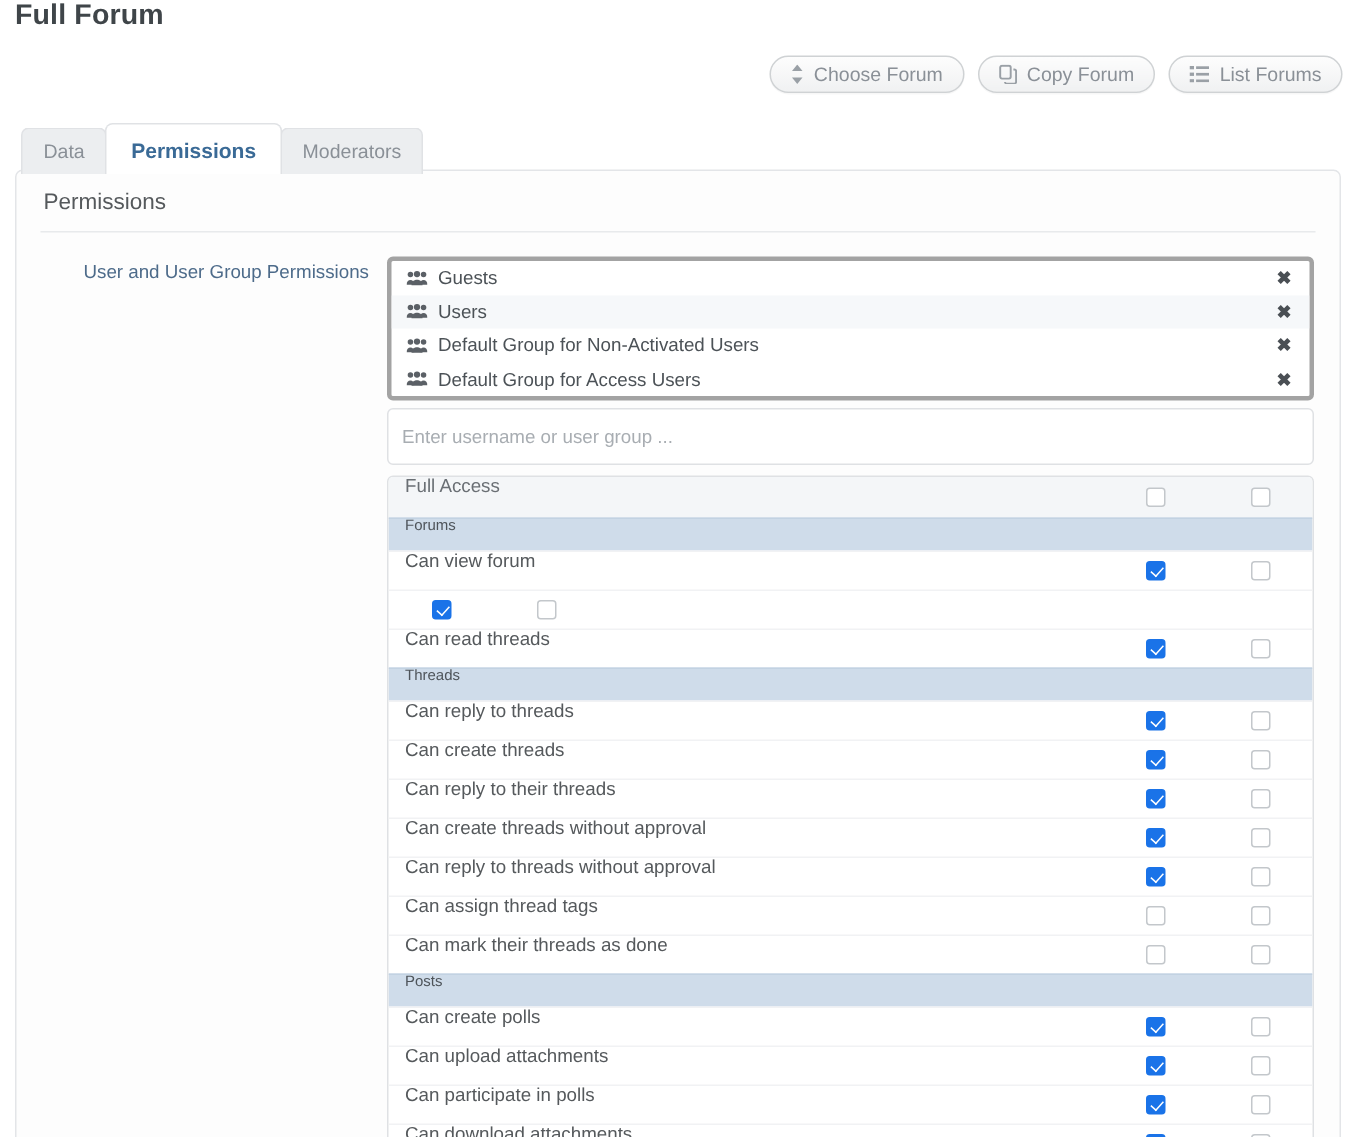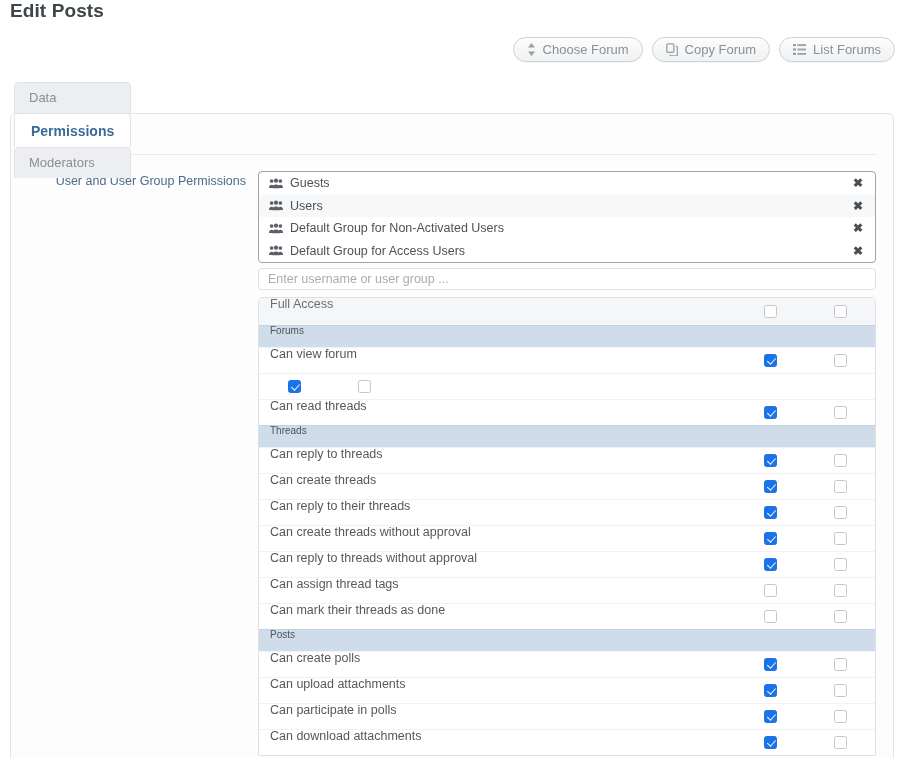--- a/index.html
+++ b/index.html
@@ -33,21 +33,21 @@
     color: #8a9097; font-size: 13px;
     cursor: pointer; white-space: nowrap;
     box-shadow: 0 1px 0 rgba(0,0,0,.03);
   }
   .btn .ic { display:inline-flex; align-items:center; color:#9aa0a6; }
   .btn .lbl { line-height: 1; }
 
   
   .tabs {
     position: absolute; left: 14px; top: 82px;
-    display: flex; z-index: 3; flex-direction: column;
+    display: flex; align-items: flex-end; z-index: 3;
   }
   .tab {
     padding: 7px 14px 7px 14px;
     font-size: 13px; color: #8a9097;
     background: #eceef0;
     border: 1px solid #e0e2e5; border-bottom: none;
     border-radius: 5px 5px 0 0;
     margin-right: -1px; cursor: pointer; line-height: 16px;
   }
   .tab.active {
@@ -76,38 +76,38 @@
   .field-row { display: flex; padding: 16px 0 0 0; }
   .field-label {
     width: 247px; text-align: right; padding-right: 12px;
     font-size: 12.5px; color: #4d6b8a; line-height: 16px;
     padding-top: 2px;
   }
   .field-control { flex: 1; padding-right: 17px; }
 
   
   .group-list {
-    border: 1px solid #a3a3a3; border-radius: 4px;
+    border: 3px solid #a3a3a3; border-radius: 4px;
     background: #fff; overflow: hidden;
   }
   .group-item {
     display: flex; align-items: center;
     height: 22.5px; padding: 0 9px 0 10px;
     font-size: 12.5px; color: #4c5257;
   }
   .group-item.alt { background: #f6f8fa; }
   .group-item .gicon { margin-right: 7px; display:inline-flex; color:#5b6066; }
   .group-item .gname { flex: 1; line-height: 1; }
   .group-item .gx {
     color: #4a4f54; font-size: 12px; font-weight: bold;
     cursor: pointer; line-height: 1; padding: 2px 3px;
   }
 
   .group-input {
-    display: block; width: 100%; height: 22px; margin-top: 5px;
+    display: block; width: 100%; height: 38px; margin-top: 5px;
     border: 1px solid #dfe1e4; border-radius: 4px;
     padding: 0 9px; font-size: 12.5px; color: #4c5257;
     font-family: "Liberation Sans", sans-serif;
     background: #fff; outline: none;
   }
   .group-input::placeholder { color: #a8adb2; }
 
   
   .perm-table {
     margin-top: 7px;
@@ -145,21 +145,21 @@
     left: 4px; top: 1px; width: 3.5px; height: 7px;
     border: solid #fff; border-width: 0 1.8px 1.8px 0;
     transform: rotate(42deg);
   }
 </style>
 </head>
 <body>
 
 <div class="page">
 
-  <div class="page-title">Edit Posts</div>
+  <div class="page-title">Full Forum</div>
 
   <div class="btn-bar">
 
     <div class="btn">
       <span class="ic">
         <svg width="9" height="13" viewBox="0 0 9 13" fill="currentColor">
           <path d="M4.5 0 L8 4.4 L1 4.4 Z"></path>
             <path d="M4.5 13 L1 8.6 L8 8.6 Z"></path>
         </svg>
       </span>

